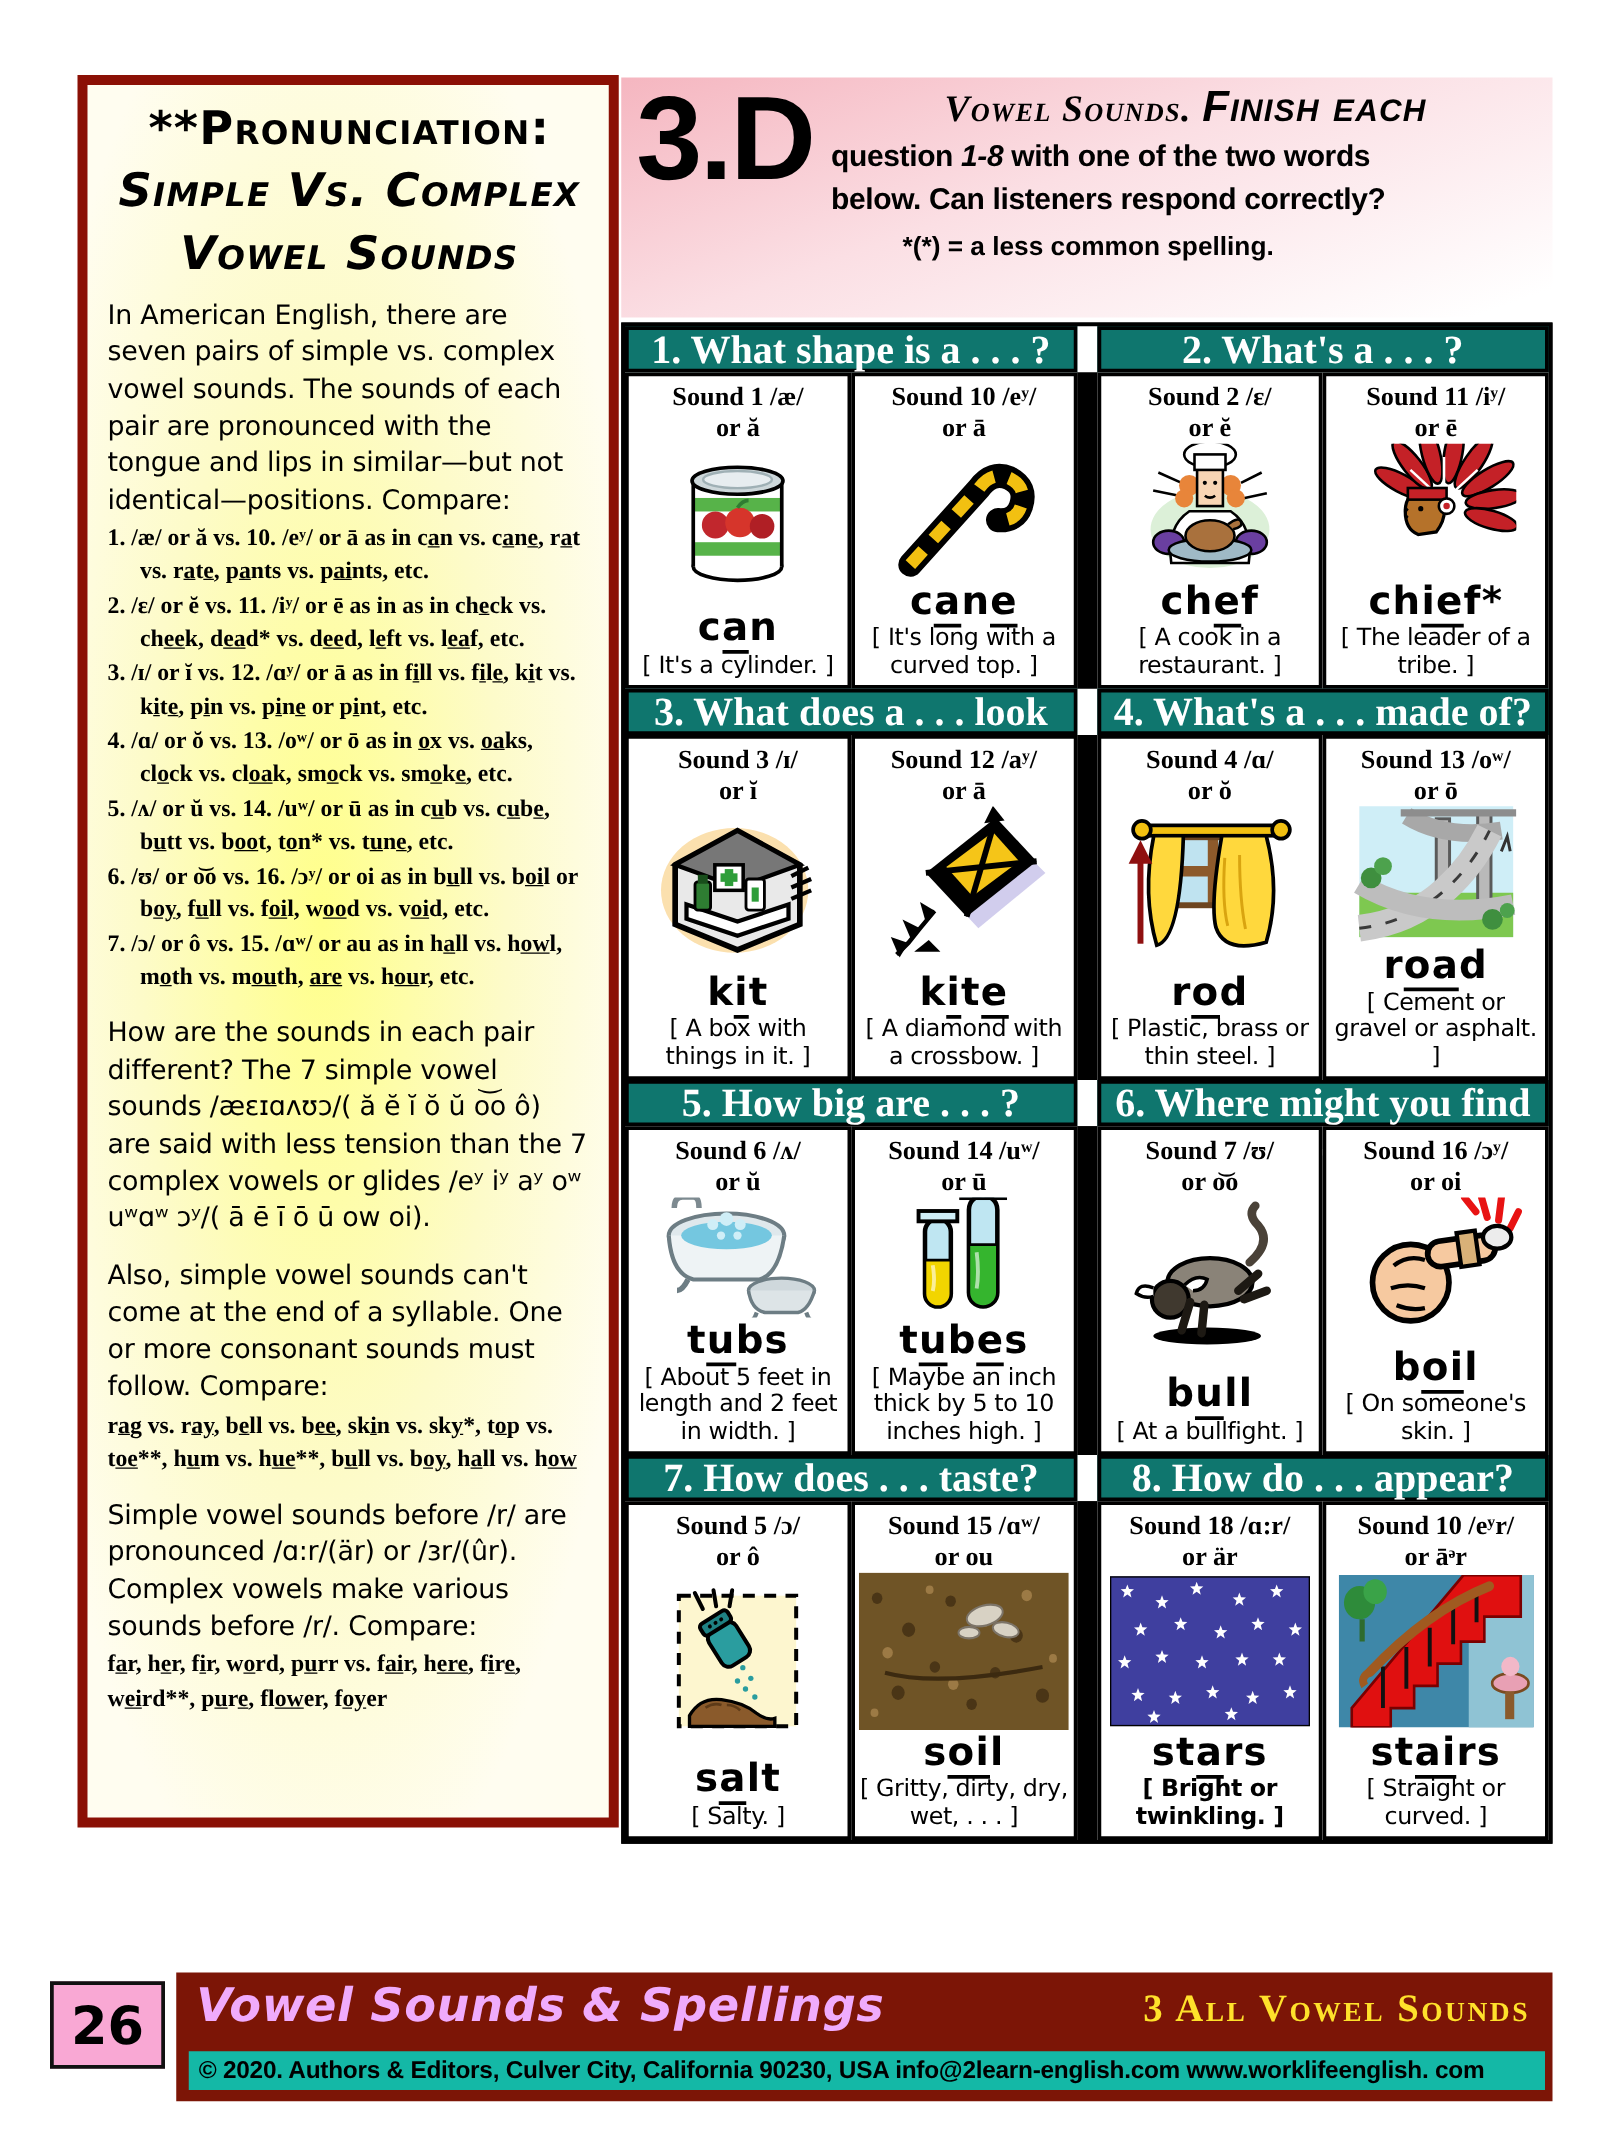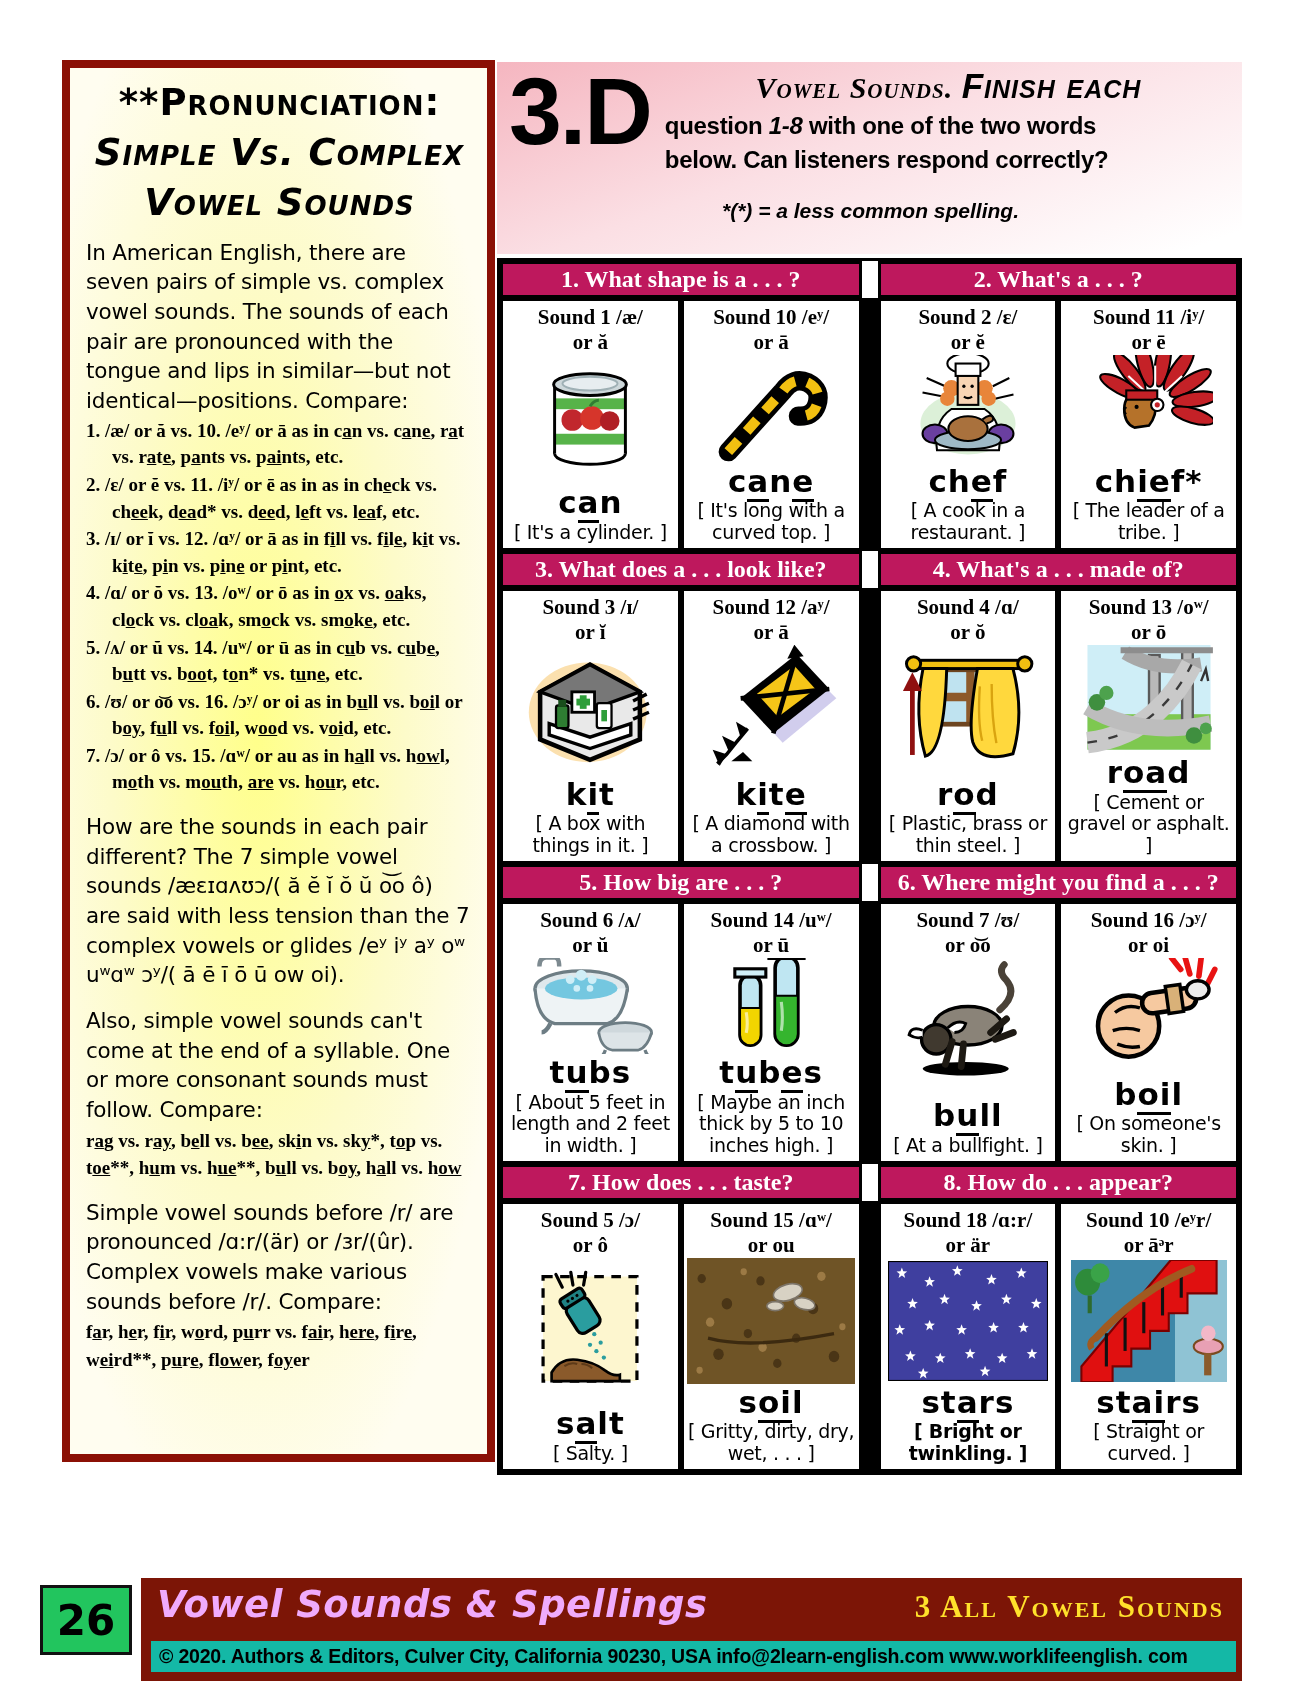--- a/index.html
+++ b/index.html
@@ -25,44 +25,44 @@
     padding:4px 10px 0 12px;}
   .hdr-code{float:left;font-weight:bold;font-size:95px;line-height:0.95;
     font-family:"Liberation Sans",sans-serif;letter-spacing:-2px;margin-right:14px;}
   .hdr-caps{font-family:"Liberation Serif",serif;font-style:italic;font-weight:bold;
     font-variant:small-caps;font-size:30px;letter-spacing:1px;text-align:center;}
   .hdr-b{font-family:"Liberation Sans",sans-serif;font-weight:bold;font-size:35px;}
   .hdr-line{font-family:"Liberation Sans",sans-serif;font-weight:bold;font-size:24px;
     margin-top:6px;letter-spacing:-0.3px;}
   .hdr-line .it{font-style:italic;}
   .hdr-note{clear:both;text-align:center;font-family:"Liberation Sans",sans-serif;
-    font-weight:bold;font-size:21px;margin-top:25px;font-style:italic;}
+    font-weight:bold;font-size:21px;margin-top:12px;}
   
   .grid{position:absolute;left:497px;top:258px;width:745px;box-sizing:border-box;
     border:3px solid #000;background:#000;}
   .hrow{display:flex;}
-  .qhdr{flex:1;background:#be185d;border:3px solid #000;color:#fff;text-align:center;
-    font-family:"Liberation Serif",serif;font-weight:bold;font-size:24px;line-height:31px;height:31px;}
+  .qhdr{flex:1;background:#0f766e;border:3px solid #000;color:#fff;text-align:center;
+    font-family:"Liberation Serif",serif;font-weight:bold;font-size:32px;line-height:31px;height:31px;}
   .hgap{width:16px;background:#fff;}
   .crow{display:flex;}
   .qblock{flex:1;display:flex;}
   .cgap{width:16px;background:#000;}
   .card{flex:1;background:#fff;border:3px solid #000;display:flex;flex-direction:column;
     align-items:center;padding:4px 3px 5px;box-sizing:border-box;}
   .snd{text-align:center;font-family:"Liberation Serif",serif;font-weight:bold;
     font-size:21px;line-height:1.2;}
   .img{flex:1;display:flex;align-items:center;justify-content:center;width:100%;overflow:hidden;}
   .word{font-weight:bold;font-size:31px;letter-spacing:1px;line-height:1.05;margin-top:2px;}
   .word u{text-decoration:none;border-bottom:3px solid #000;padding-bottom:0px;}
   .desc{text-align:center;font-size:19px;line-height:1.13;margin-top:3px;letter-spacing:-0.3px;}
   .desc.bold{font-weight:bold;}
   .r1{height:253px;} .r2{height:276px;} .r3{height:263px;} .r4{height:271px;}
   
   .pagenum{position:absolute;left:40px;top:1585px;width:92px;height:70px;box-sizing:border-box;
-    background:#22c55e;border:3px solid #111;display:flex;align-items:center;justify-content:center;
+    background:#f9a8d4;border:3px solid #111;display:flex;align-items:center;justify-content:center;
     font-weight:bold;font-size:42px;}
   .fbar{position:absolute;left:141px;top:1578px;width:1101px;height:103px;background:#7c1506;}
   .fbar-top{display:flex;justify-content:space-between;align-items:baseline;padding:5px 18px 0 16px;}
   .ftitle{color:#f0abfc;font-weight:bold;font-size:37px;letter-spacing:0.5px;font-style:italic;}
   .fright{color:#ffe12b;font-family:"Liberation Serif",serif;font-weight:bold;
     font-variant:small-caps;font-size:31px;letter-spacing:2px;}
   .fcream{position:absolute;left:10px;right:6px;bottom:9px;height:31px;background:#14b8a6;
     display:flex;align-items:center;padding-left:8px;
     font-family:"Liberation Sans",sans-serif;font-weight:bold;font-size:19.5px;letter-spacing:-0.2px;}
   .hiddefs{position:absolute;width:0;height:0;}

